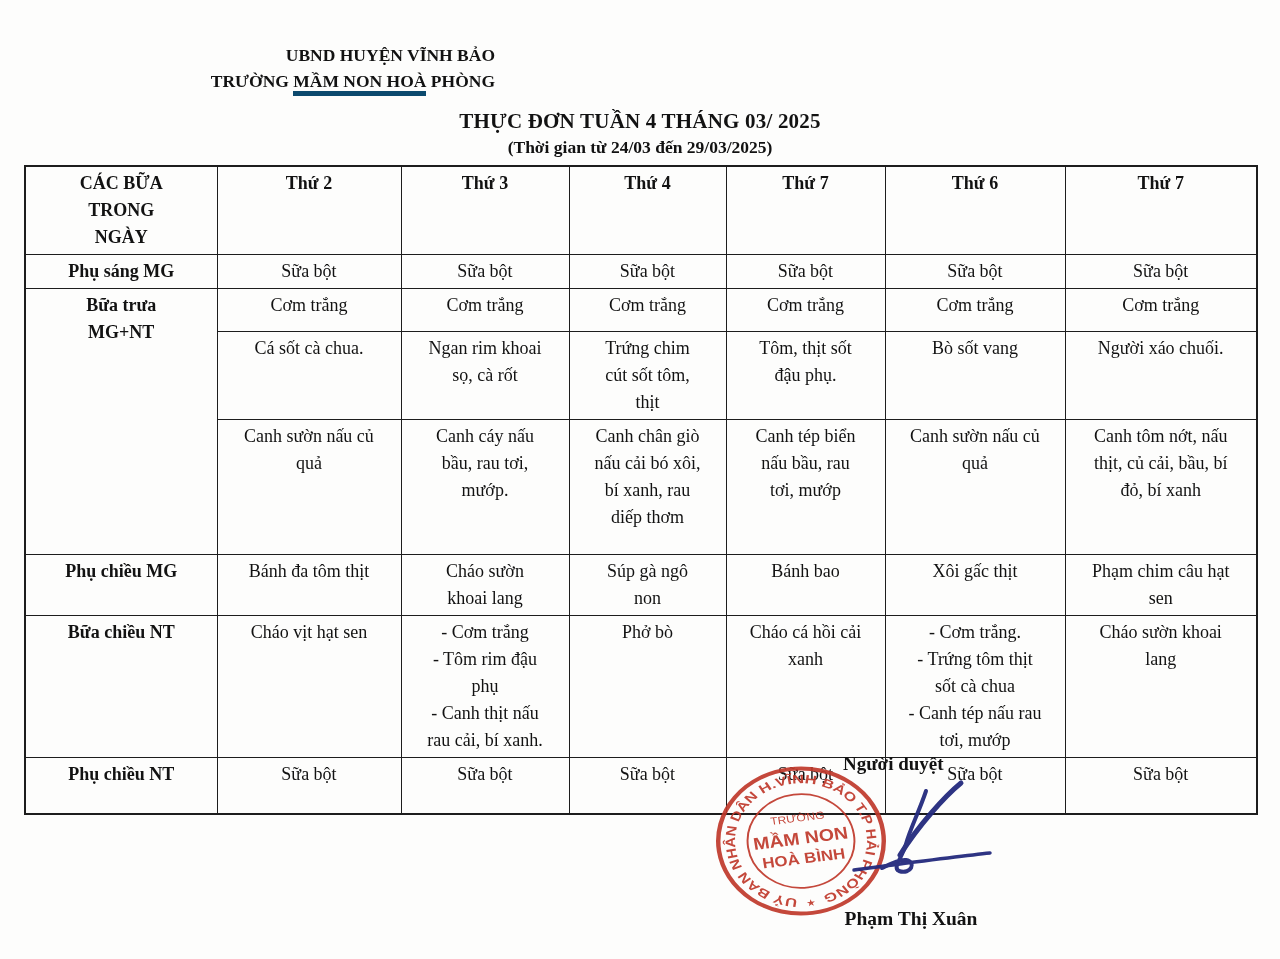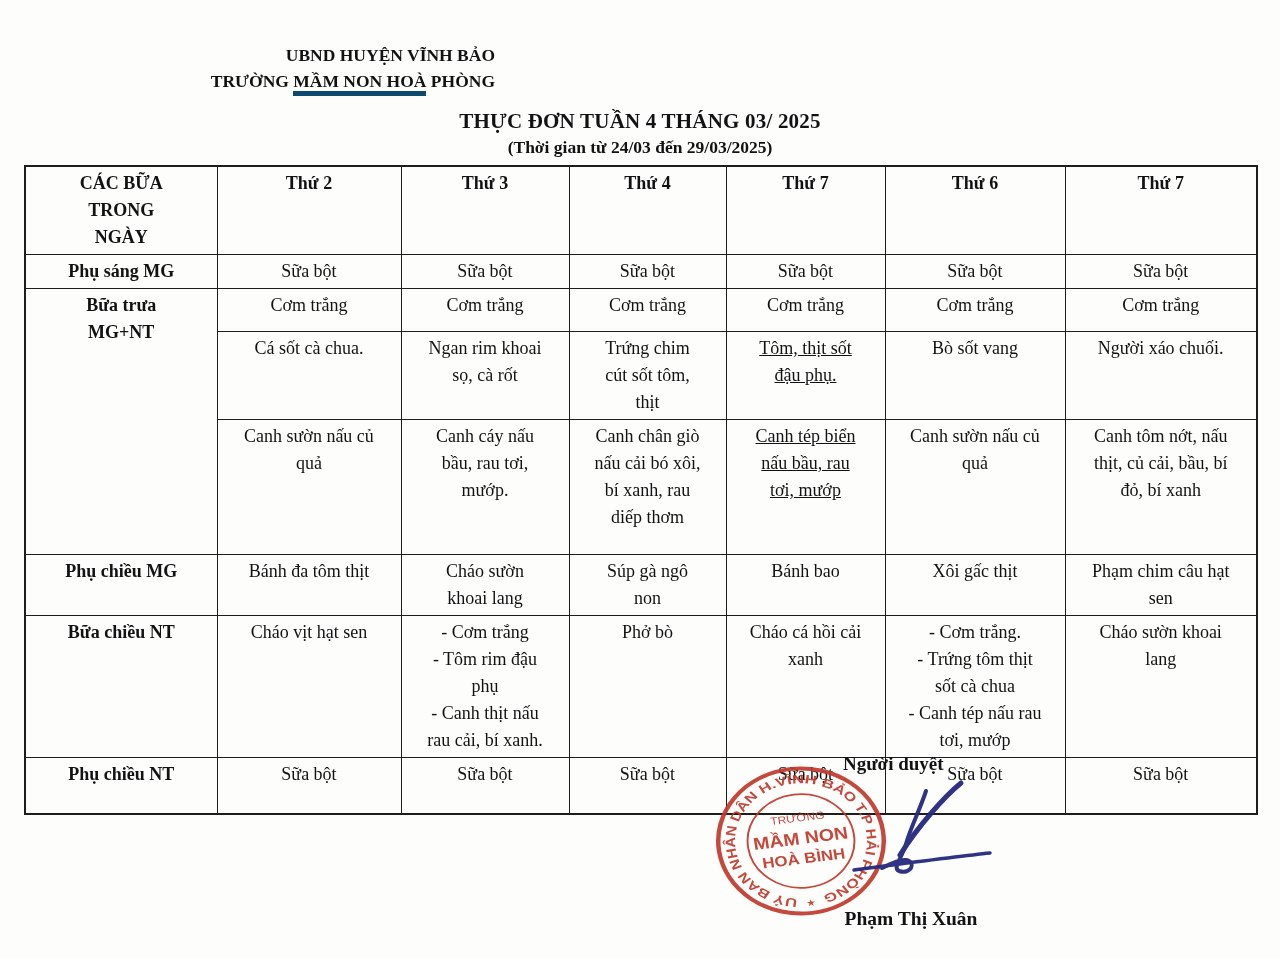--- a/index.html
+++ b/index.html
@@ -46,21 +46,21 @@
   .r-phusang { height:30px; }
   .r-rice    { height:43px; }
   .r-main    { height:77px;border-radius:22px; }
   .r-soup    { height:135px; }
   .r-pcmg    { height:56px; }
   .r-bcnt    { height:136px; }
   .r-pcnt    { height:56px;margin-left:27px; }
   .corner { font-size:17px; line-height:1.55; }
   .day-h  { font-size:18.5px; }
   .mid    { vertical-align:middle; }
-  .left   { text-align:left;text-decoration:underline; }
+  .left   { text-align:left; }
   .just   { text-align:justify; }
   .prelist{ white-space:pre-line; text-align:left; }
 
   .nguoi-duyet {
     position:absolute; left:843px; top:753px;
     font-weight:bold; font-size:19px;
   }
   .approver-name {
     position:absolute; left:816px; top:864px; width:190px;
     text-align:center; font-weight:bold; font-size:19.5px;margin-top:44px;

